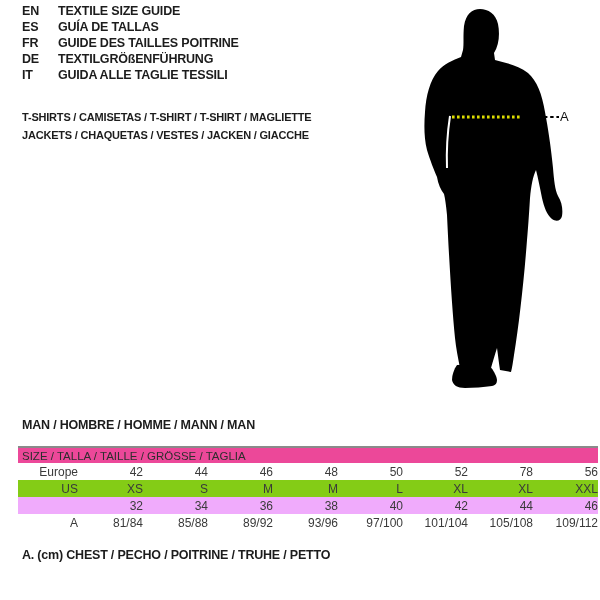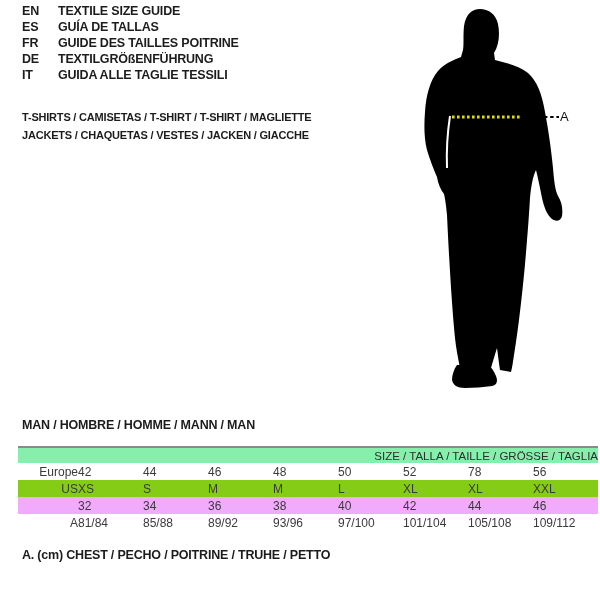--- a/index.html
+++ b/index.html
@@ -22,21 +22,21 @@
   
   .section-title{position:absolute;left:22px;top:418px;
     font-size:12.5px;font-weight:700;letter-spacing:-0.2px;}
   
   .size-table{position:absolute;left:18px;top:446px;width:580px;
     border-collapse:collapse;table-layout:fixed;
     font-size:12px;color:#3a3a3a;}
   .size-table thead td{
     height:15px;padding:0 0 0 4px;font-size:11.5px;color:#2e2e2e;
     text-align:left;vertical-align:middle;}
-  .size-table tbody td{height:17px;padding:0;text-align:left;vertical-align:middle;}
+  .size-table tbody td{height:17px;padding:0;text-align:right;vertical-align:middle;}
   .size-table tbody td.rowlabel{text-align:right;padding-left:4px;}
   
   .footnote{position:absolute;left:22px;top:548px;
     font-size:12.5px;font-weight:700;letter-spacing:-0.2px;}
 </style>
 </head>
 <body>
 
 <div id="stage">
 
@@ -123,21 +123,21 @@
 
   <div class="section-title">MAN / HOMBRE / HOMME / MANN / MAN</div>
 
   <table class="size-table">
     <colgroup>
       <col style="width:60px">
       <col span="8" style="width:65px">
     </colgroup>
     <thead>
       <tr id="size-header-row" style="border-top: 2px solid rgb(138, 138, 138);">
-        <td colspan="9" style="background: #86efac; text-align: right;">SIZE / TALLA / TAILLE / GRÖSSE / TAGLIA</td>
+        <td colspan="9" style="background: #ec4899;">SIZE / TALLA / TAILLE / GRÖSSE / TAGLIA</td>
       </tr>
     </thead>
     <tbody id="size-rows">
         <tr>
           <td class="rowlabel">Europe</td>
           <td>42</td>
           <td>44</td>
           <td>46</td>
           <td>48</td>
           <td>50</td>

